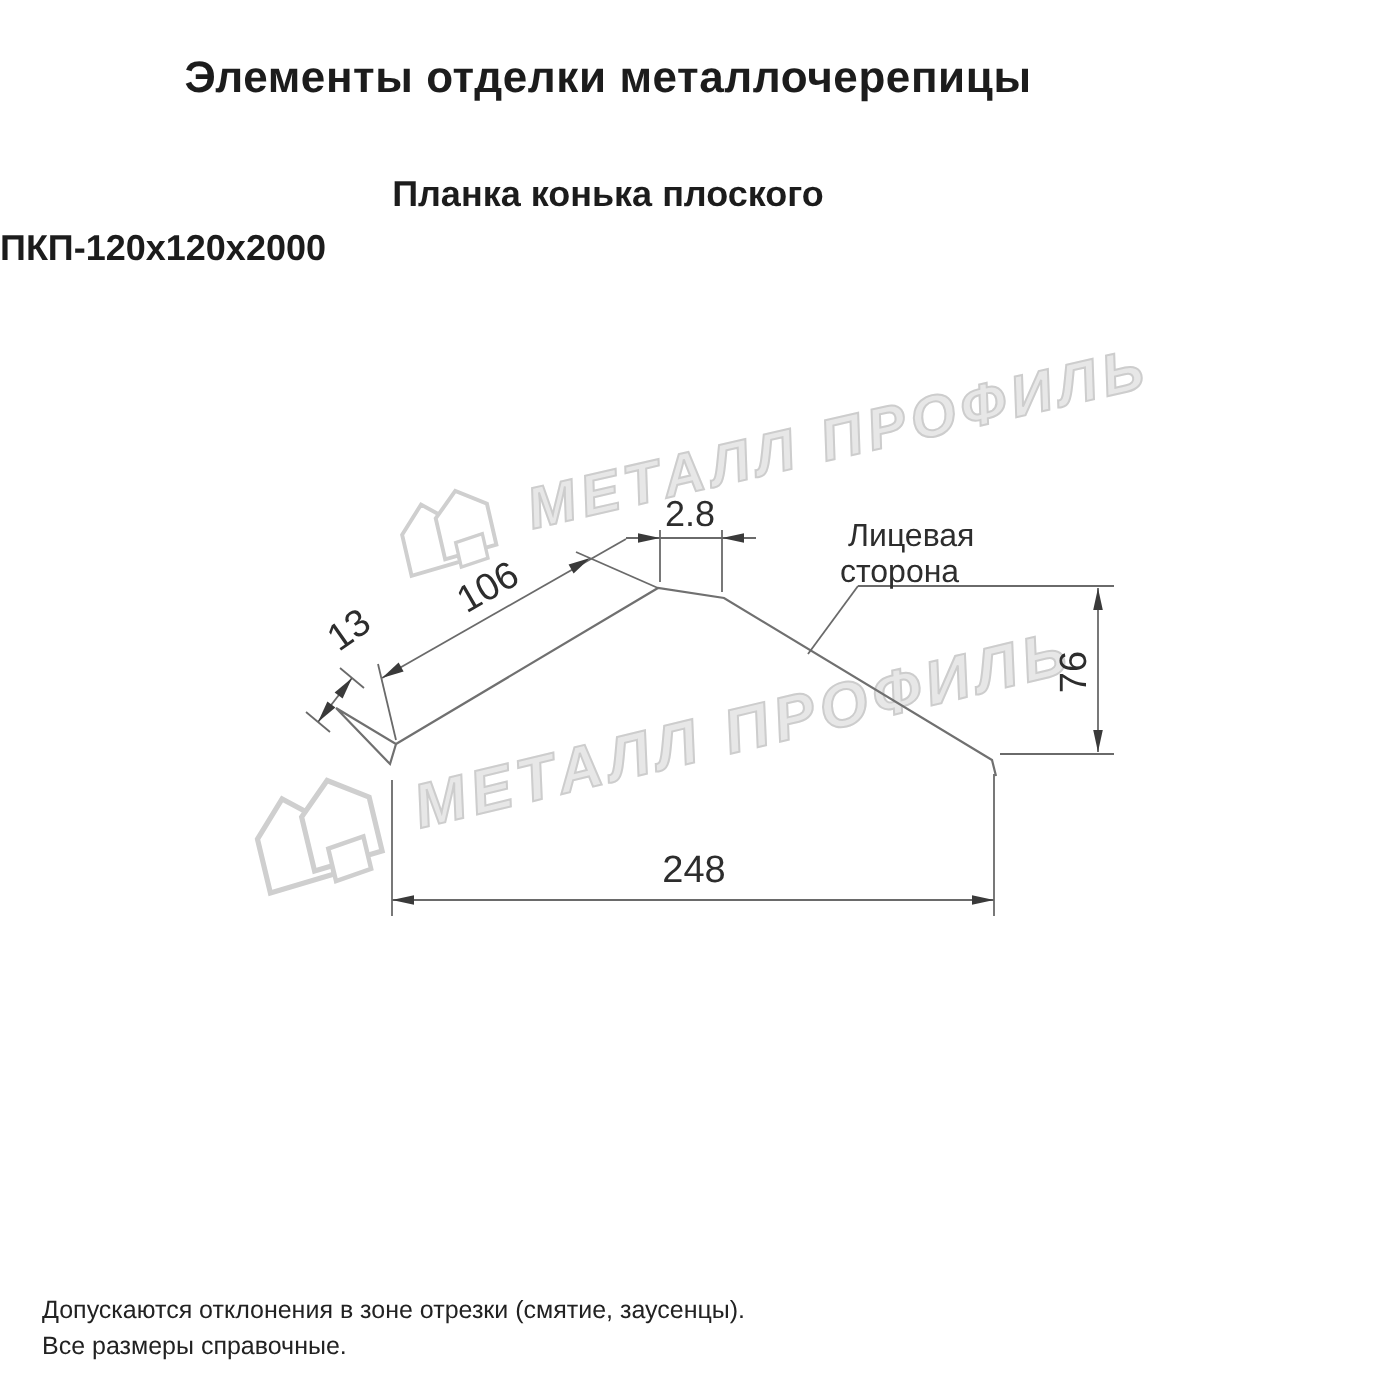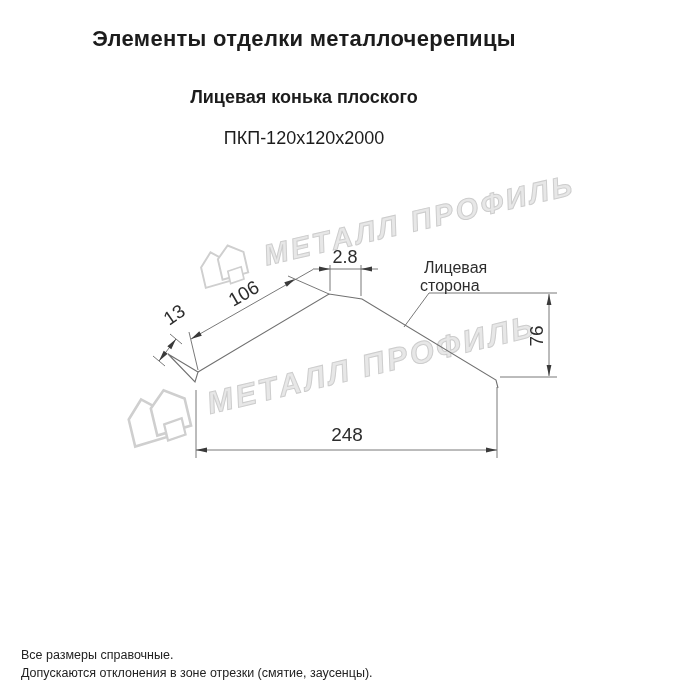--- a/index.html
+++ b/index.html
@@ -9,22 +9,22 @@
   }
   .title{
     position:absolute;top:26px;left:0;width:100%;text-align:center;
     font-size:22px;font-weight:bold;letter-spacing:0.3px;
   }
   .subtitle{
     position:absolute;top:87px;left:0;width:100%;text-align:center;
     font-size:18px;font-weight:bold;
   }
   .model{
-    position:absolute;top:128px;left:0;width:100%;text-align:center;
-    font-size:18px;font-weight:normal;
+    position:absolute;top:114px;left:0;width:100%;
+    font-size:18px;font-weight:bold;
   }
   .wm{
     position:absolute;display:flex;align-items:center;gap:10px;
     transform-origin:0 50%;white-space:nowrap;
     font-weight:bold;font-style:italic;
     color:#e7e7e7;-webkit-text-stroke:1px #cdcdcd;
     user-select:none;pointer-events:none;
   }
   .wm-upper{left:198px;top:250px;font-size:29px;letter-spacing:3px;transform:rotate(-13deg);}
   .wm-lower{left:126px;top:396px;font-size:31px;letter-spacing:3px;transform:rotate(-13.5deg);}
@@ -35,21 +35,21 @@
     position:absolute;left:21px;bottom:18px;
     font-size:12.5px;color:#222222;line-height:18px;
   }
 </style>
 </head>
 <body>
 
 <div class="page">
 
   <div class="title">Элементы отделки металлочерепицы</div>
-  <div class="subtitle">Лицевая конька плоского</div>
+  <div class="subtitle">Планка конька плоского</div>
   <div class="model">ПКП-120х120х2000</div>
 
   <div class="wm wm-upper">
     <svg width="58" height="42" viewBox="0 0 40 30">
       <path d="M2,13 L11,4 L20,12 L20,27 L2,28 Z" fill="#ffffff" stroke="#cfcfcf" stroke-width="1.4"></path>
       <path d="M15,10 L24,2 L34,9 L34,24 L15,25 Z" fill="#ffffff" stroke="#cfcfcf" stroke-width="1.4"></path>
       <path d="M20,20 L30,19 L30,28 L20,29 Z" fill="#ffffff" stroke="#cfcfcf" stroke-width="1.2"></path>
     </svg>
     <span>МЕТАЛЛ ПРОФИЛЬ</span>
   </div>
@@ -110,17 +110,17 @@
     <text class="dim-text" x="247" y="299" font-size="19" text-anchor="middle" transform="rotate(-30 247 299)">106</text>
     <text class="dim-text" x="178" y="320" font-size="19" text-anchor="middle" transform="rotate(-35 178 320)">13</text>
     <text class="dim-text" x="543" y="336" font-size="19" text-anchor="middle" transform="rotate(-90 543 336)">76</text>
     <text class="dim-text" x="347" y="441" font-size="19" text-anchor="middle">248</text>
 
     <text class="dim-text" x="424" y="273" font-size="16">Лицевая</text>
     <text class="dim-text" x="420" y="291" font-size="16">сторона</text>
   </svg>
 
   <div class="footer">
+    <div>Допускаются отклонения в зоне отрезки (смятие, заусенцы).</div>
     <div>Все размеры справочные.</div>
-    <div>Допускаются отклонения в зоне отрезки (смятие, заусенцы).</div>
   </div>
 
 </div>
 
 </body></html>

